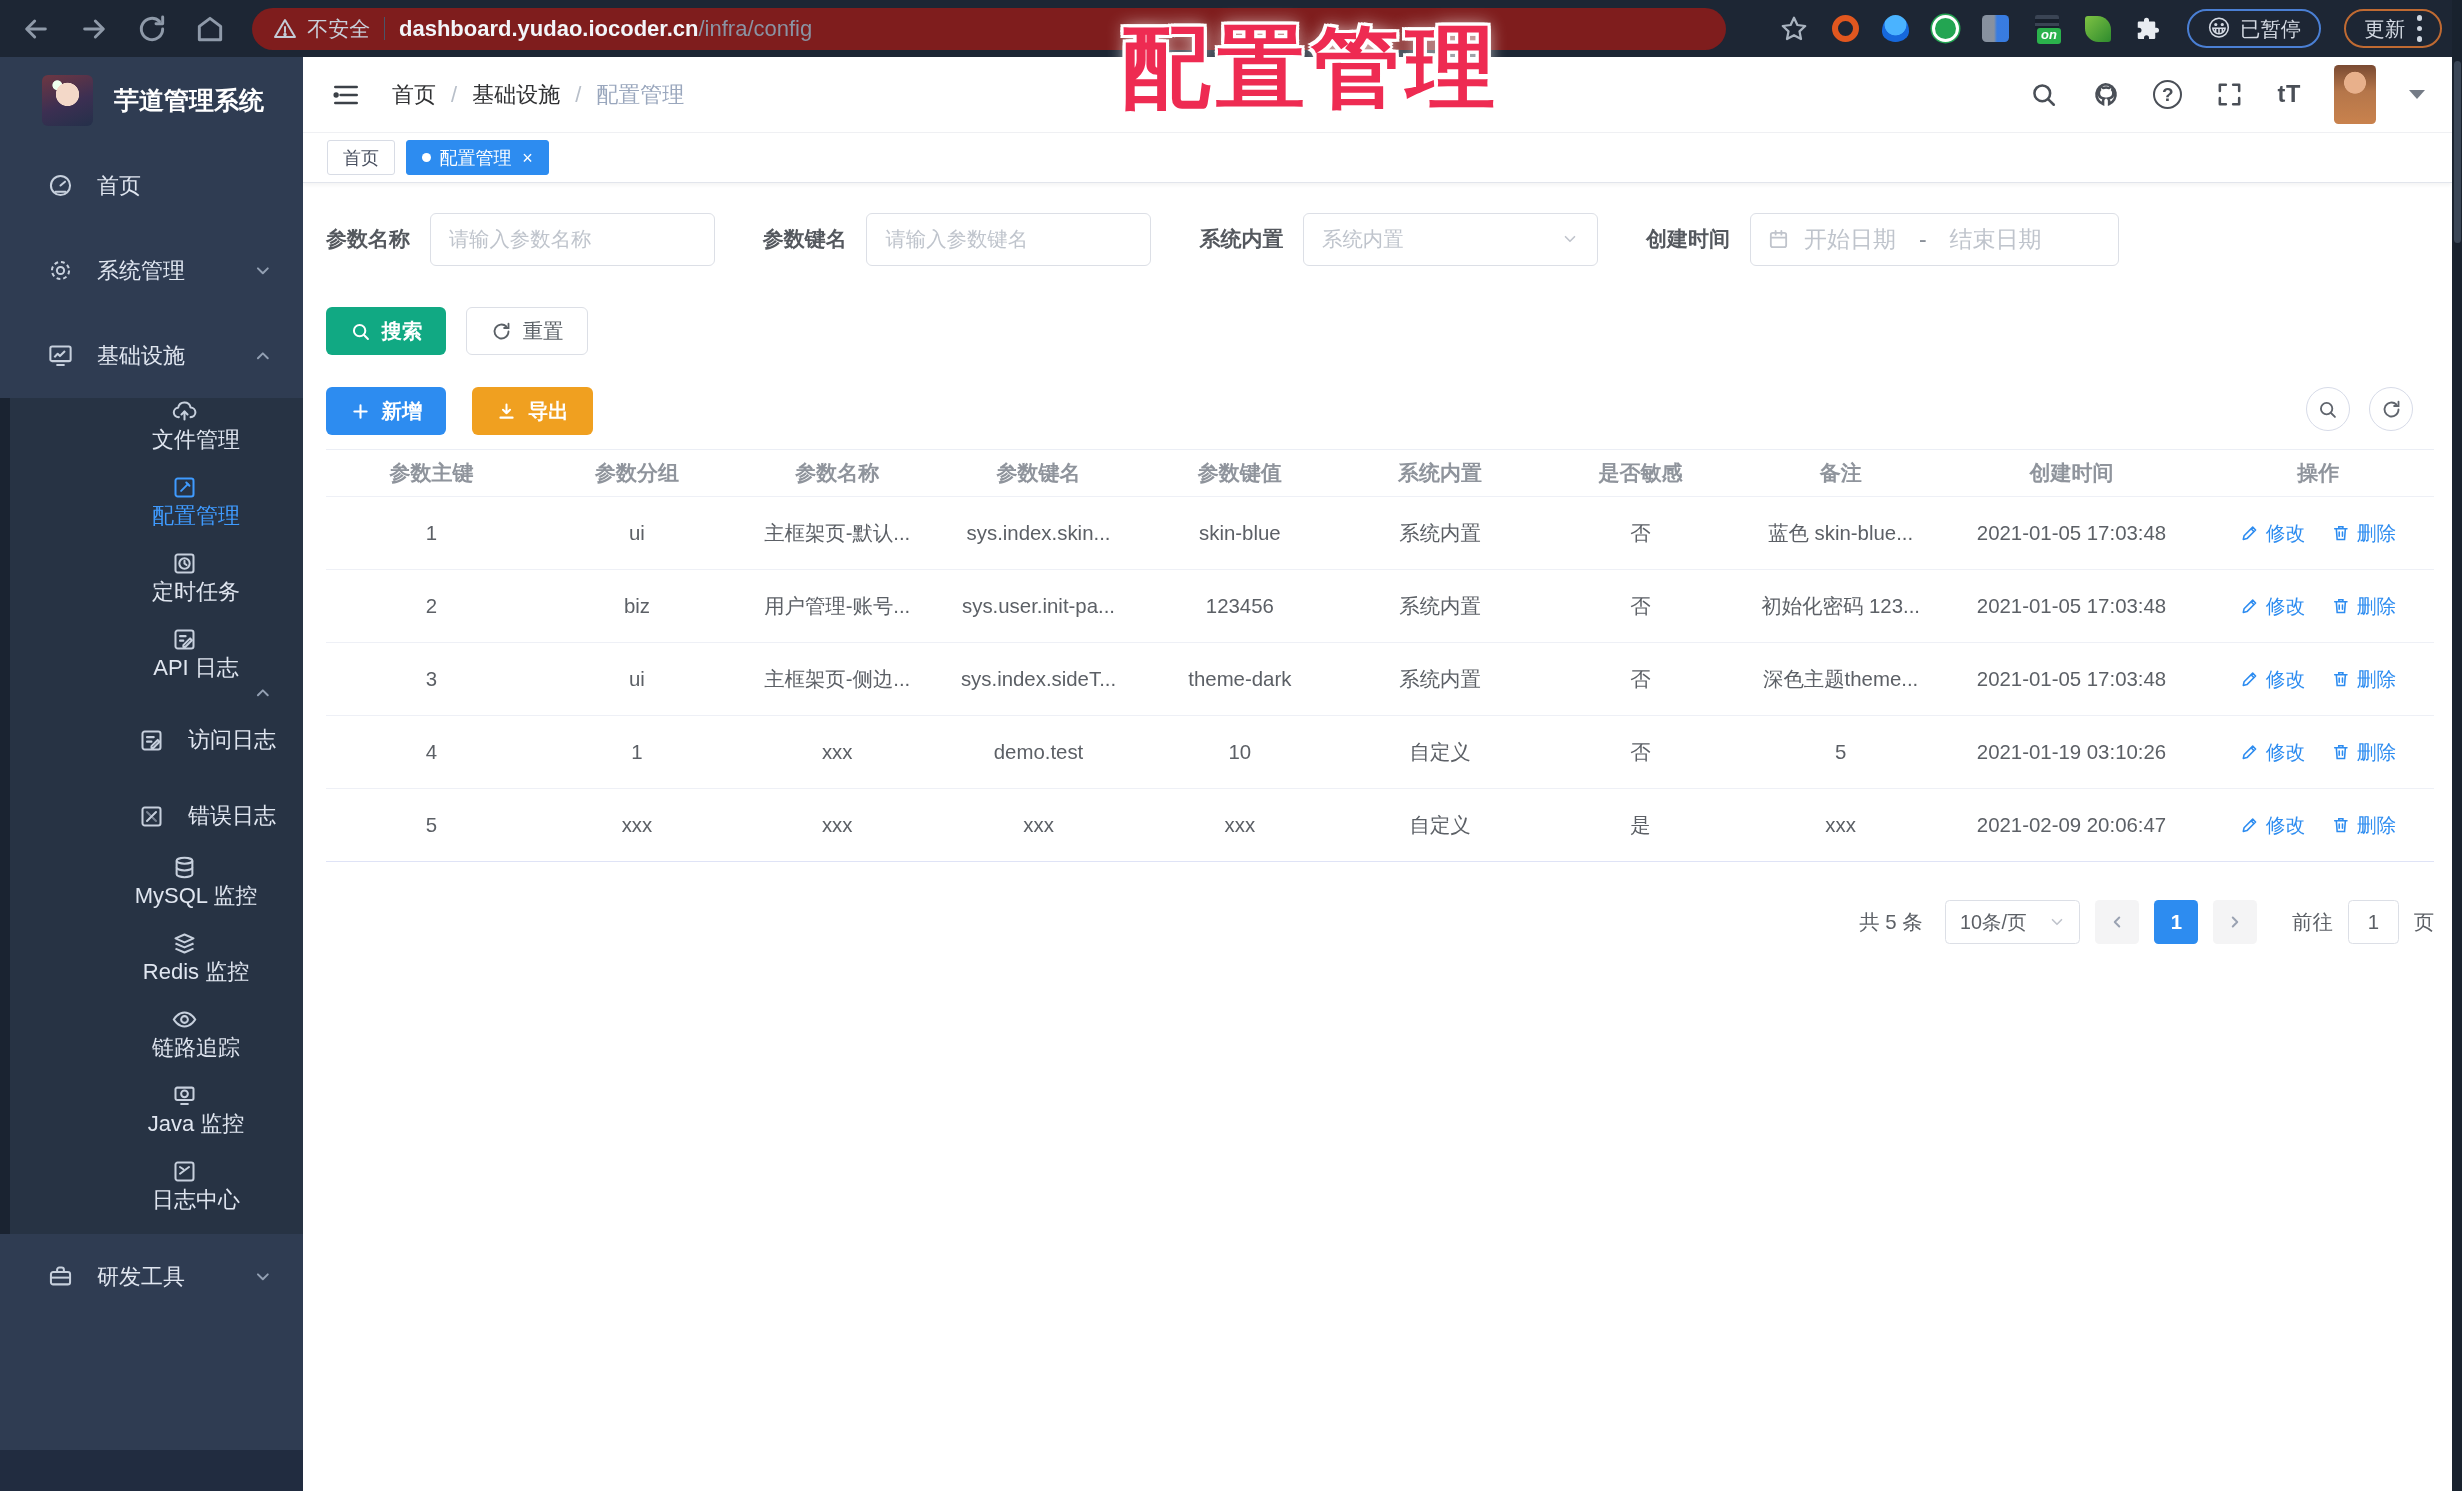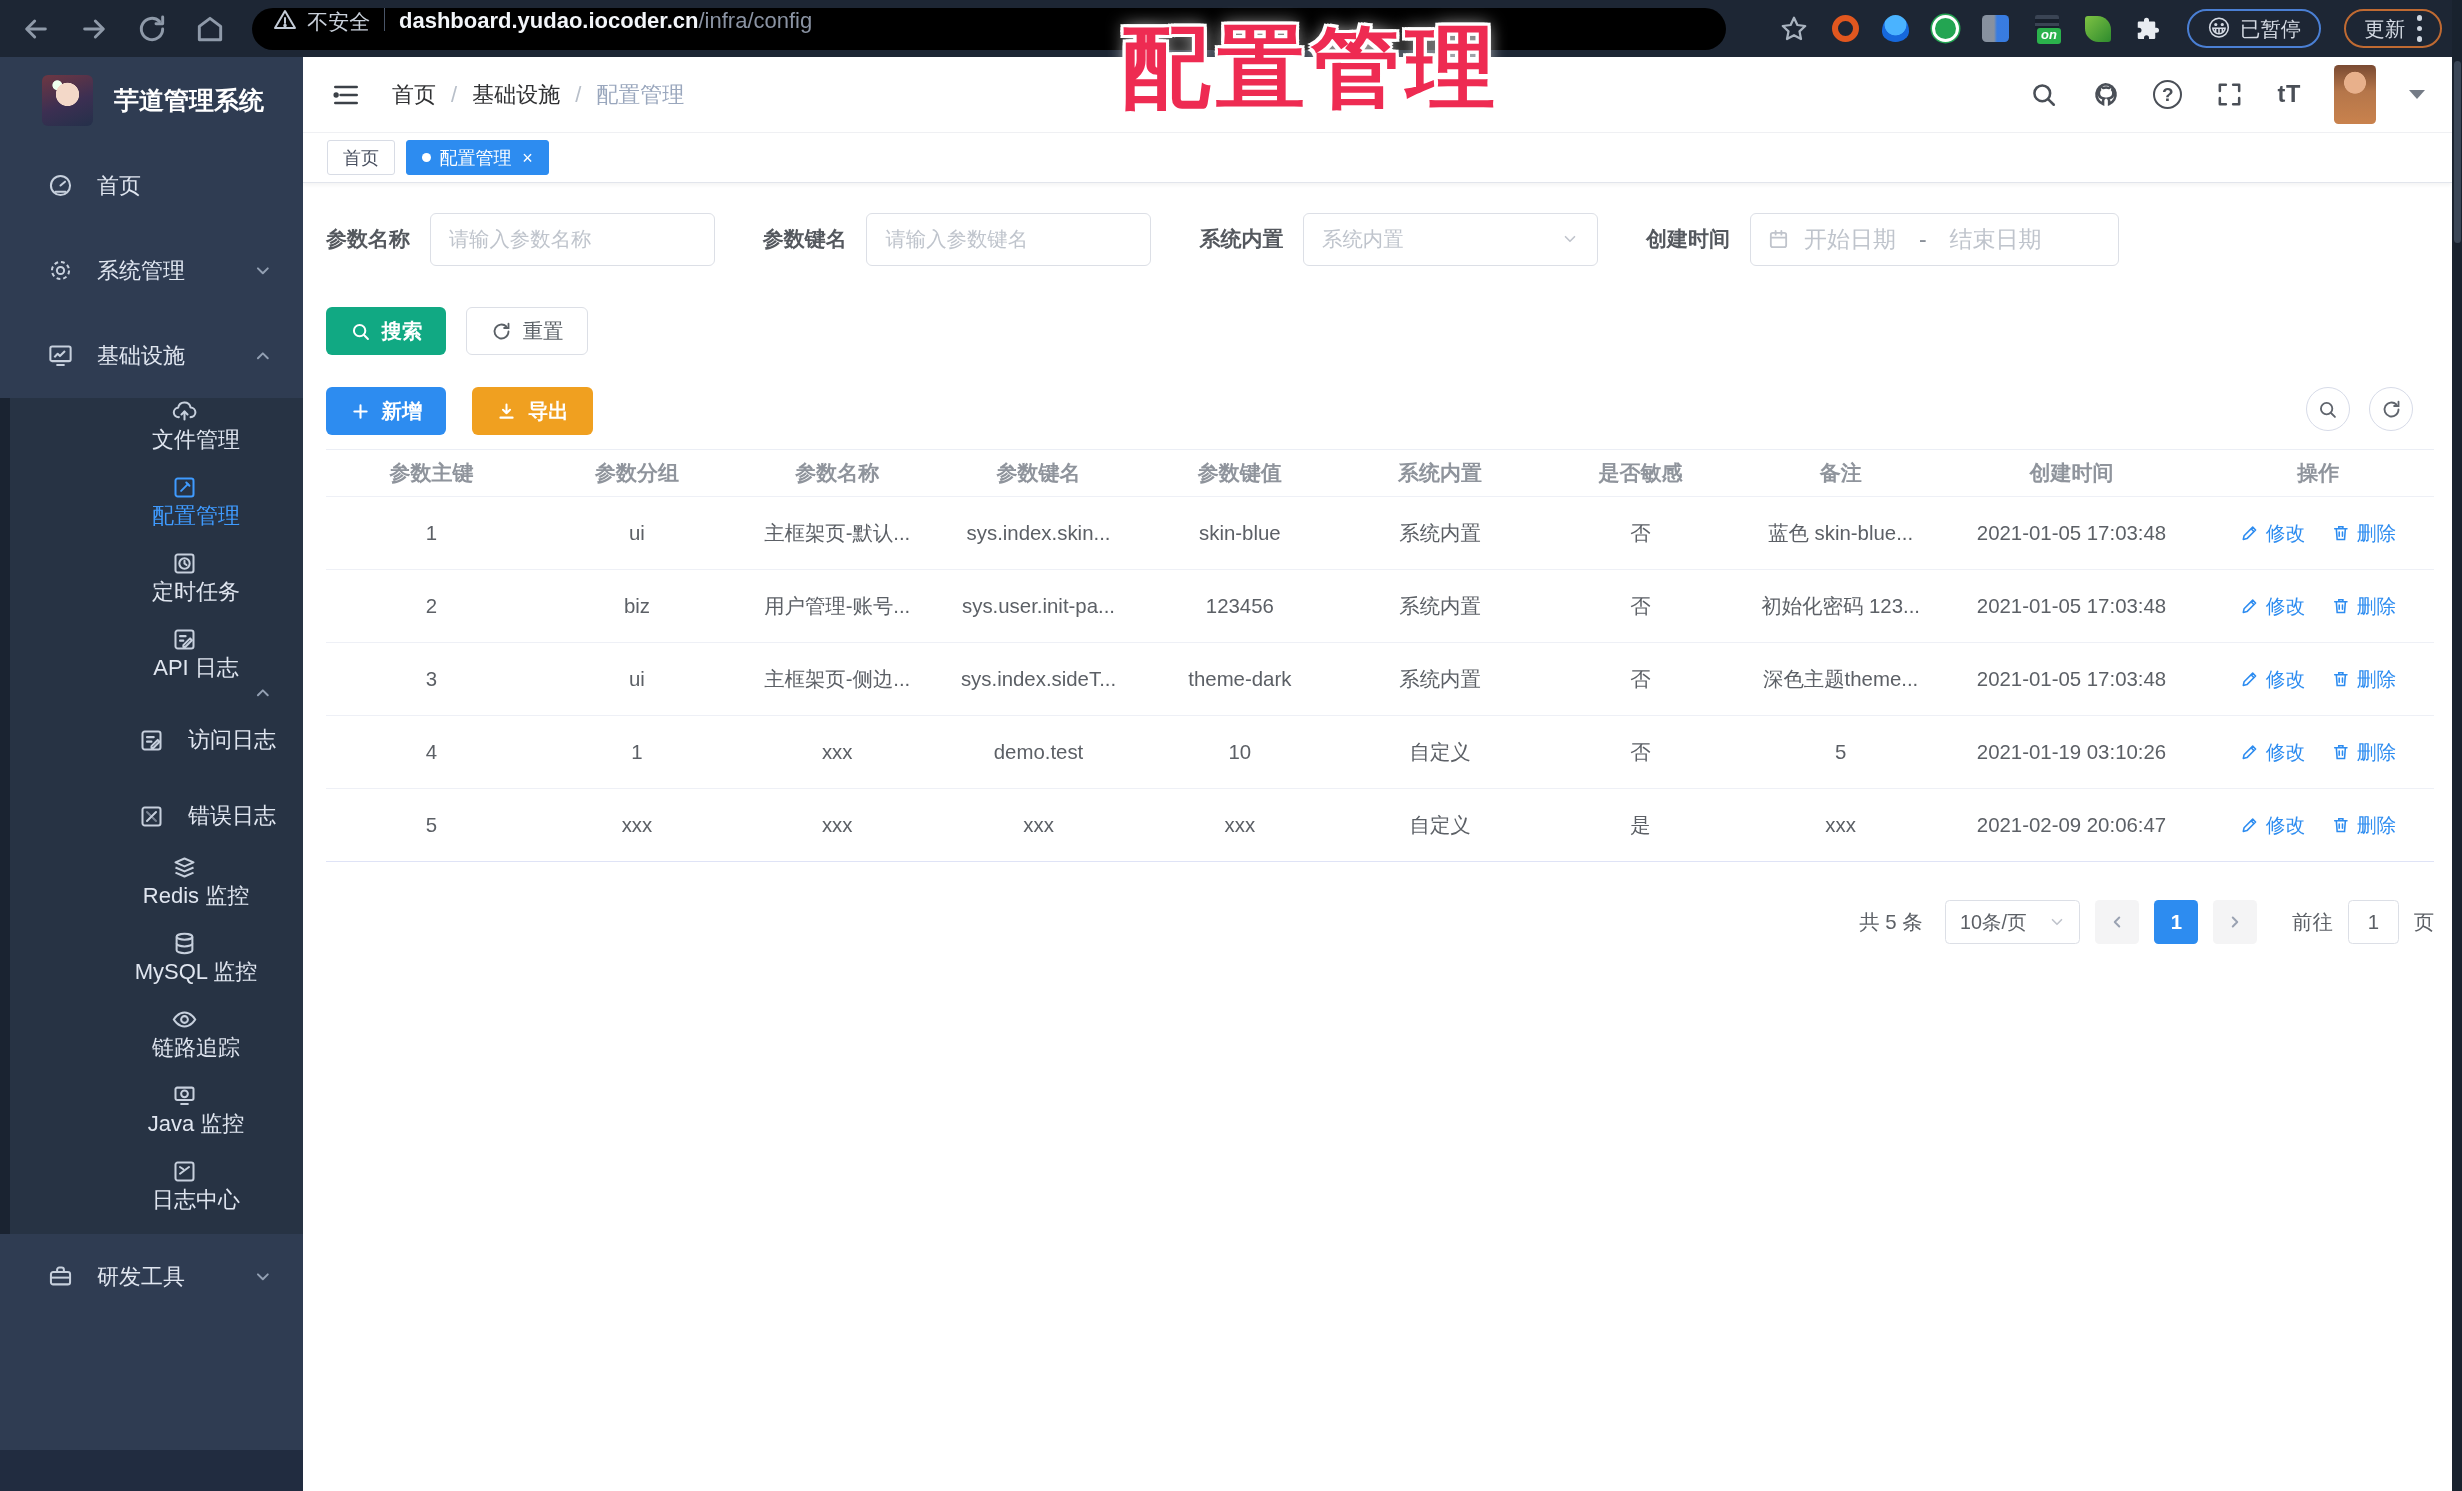--- a/index.html
+++ b/index.html
@@ -4,21 +4,21 @@
 <style>
   * { margin:0; padding:0; box-sizing:border-box; }
   html,body { width:2462px; height:1491px; overflow:hidden; }
   body { font-family:"Liberation Sans","DejaVu Sans",sans-serif; background:#fff; position:relative; }
   .ic { display:inline-flex; align-items:center; justify-content:center; flex:0 0 auto; }
   .ic svg { width:100%; height:100%; }
 
   
   .topbar { position:absolute; left:0; top:0; width:2462px; height:57px; background:#1d2634; display:flex; align-items:center; padding:0 19.7px; z-index:5; }
   .nav-ic { width:32px; height:32px; color:#8f9aa9; margin-right:26px; }
-  .url-pill { flex:1; max-width:1483px; height:42px; background:#000000; border-radius:21px; display:flex; align-items:flex-start; padding:0 21px; margin-right:53px; }
+  .url-pill { flex:1; max-width:1483px; height:42px; background:#7f1d1d; border-radius:21px; display:flex; align-items:center; padding:0 21px; margin-right:53px; }
   .warn-ic { width:24px; height:24px; color:#c3cbd6; margin-right:10.6px; }
   .sec-label { font-size:21px; color:#c9d0da; margin-right:13.6px; white-space:nowrap; }
   .url-div { width:1.5px; height:23px; background:#4a5568; margin-right:13.6px; }
   .url-host { font-size:22px; font-weight:700; color:#f2f5f9; white-space:nowrap; }
   .url-path { font-size:22px; color:#8a93a3; white-space:nowrap; }
   .top-right { display:flex; align-items:center; margin-left:auto; gap:23px; }
   .ext { width:30px; height:30px; }
   .star-ic { color:#aab4c0; }
   .dot-ext { width:27px; height:27px; border-radius:50%; }
   .ext-orange { border:6.8px solid #e1571f; }
@@ -333,38 +333,38 @@
             <rect x="4" y="4" width="16" height="16" rx="2"></rect>
             <path d="M8 16l8-8"></path>
             <path d="M8 8l8 8" opacity=".5"></path>
           </svg>
         </span>
       <span class="mi-label">错误日志</span>
     </div>
 
     <div class="menu-item lv2">
       <span class="ic mi-icon">
+          <svg viewBox="0 0 24 24" fill="none" stroke="currentColor" stroke-width="1.8">
+            <ellipse cx="12" cy="6" rx="7" ry="2.6"></ellipse>
+            <path d="M5 6v12c0 1.4 3.1 2.6 7 2.6s7-1.2 7-2.6V6"></path>
+            <path d="M5 12c0 1.4 3.1 2.6 7 2.6s7-1.2 7-2.6"></path>
+          </svg>
+        </span>
+      <span class="mi-label">MySQL 监控</span>
+    </div>
+
+    <div class="menu-item lv2">
+      <span class="ic mi-icon">
           <svg viewBox="0 0 24 24" fill="none" stroke="currentColor" stroke-width="1.8" stroke-linejoin="round">
             <path d="M4 7.5L12 4l8 3.5-8 3.5z"></path>
             <path d="M4 12l8 3.5L20 12"></path>
             <path d="M4 16.5L12 20l8-3.5"></path>
           </svg>
         </span>
       <span class="mi-label">Redis 监控</span>
-    </div>
-
-    <div class="menu-item lv2">
-      <span class="ic mi-icon">
-          <svg viewBox="0 0 24 24" fill="none" stroke="currentColor" stroke-width="1.8">
-            <ellipse cx="12" cy="6" rx="7" ry="2.6"></ellipse>
-            <path d="M5 6v12c0 1.4 3.1 2.6 7 2.6s7-1.2 7-2.6V6"></path>
-            <path d="M5 12c0 1.4 3.1 2.6 7 2.6s7-1.2 7-2.6"></path>
-          </svg>
-        </span>
-      <span class="mi-label">MySQL 监控</span>
     </div>
 
     <div class="menu-item lv2">
       <span class="ic mi-icon">
           <svg viewBox="0 0 24 24" fill="none" stroke="currentColor" stroke-width="1.8">
             <path d="M2.5 12S6 5.8 12 5.8 21.5 12 21.5 12 18 18.2 12 18.2 2.5 12 2.5 12z"></path>
             <circle cx="12" cy="12" r="3"></circle>
           </svg>
         </span>
       <span class="mi-label">链路追踪</span>

